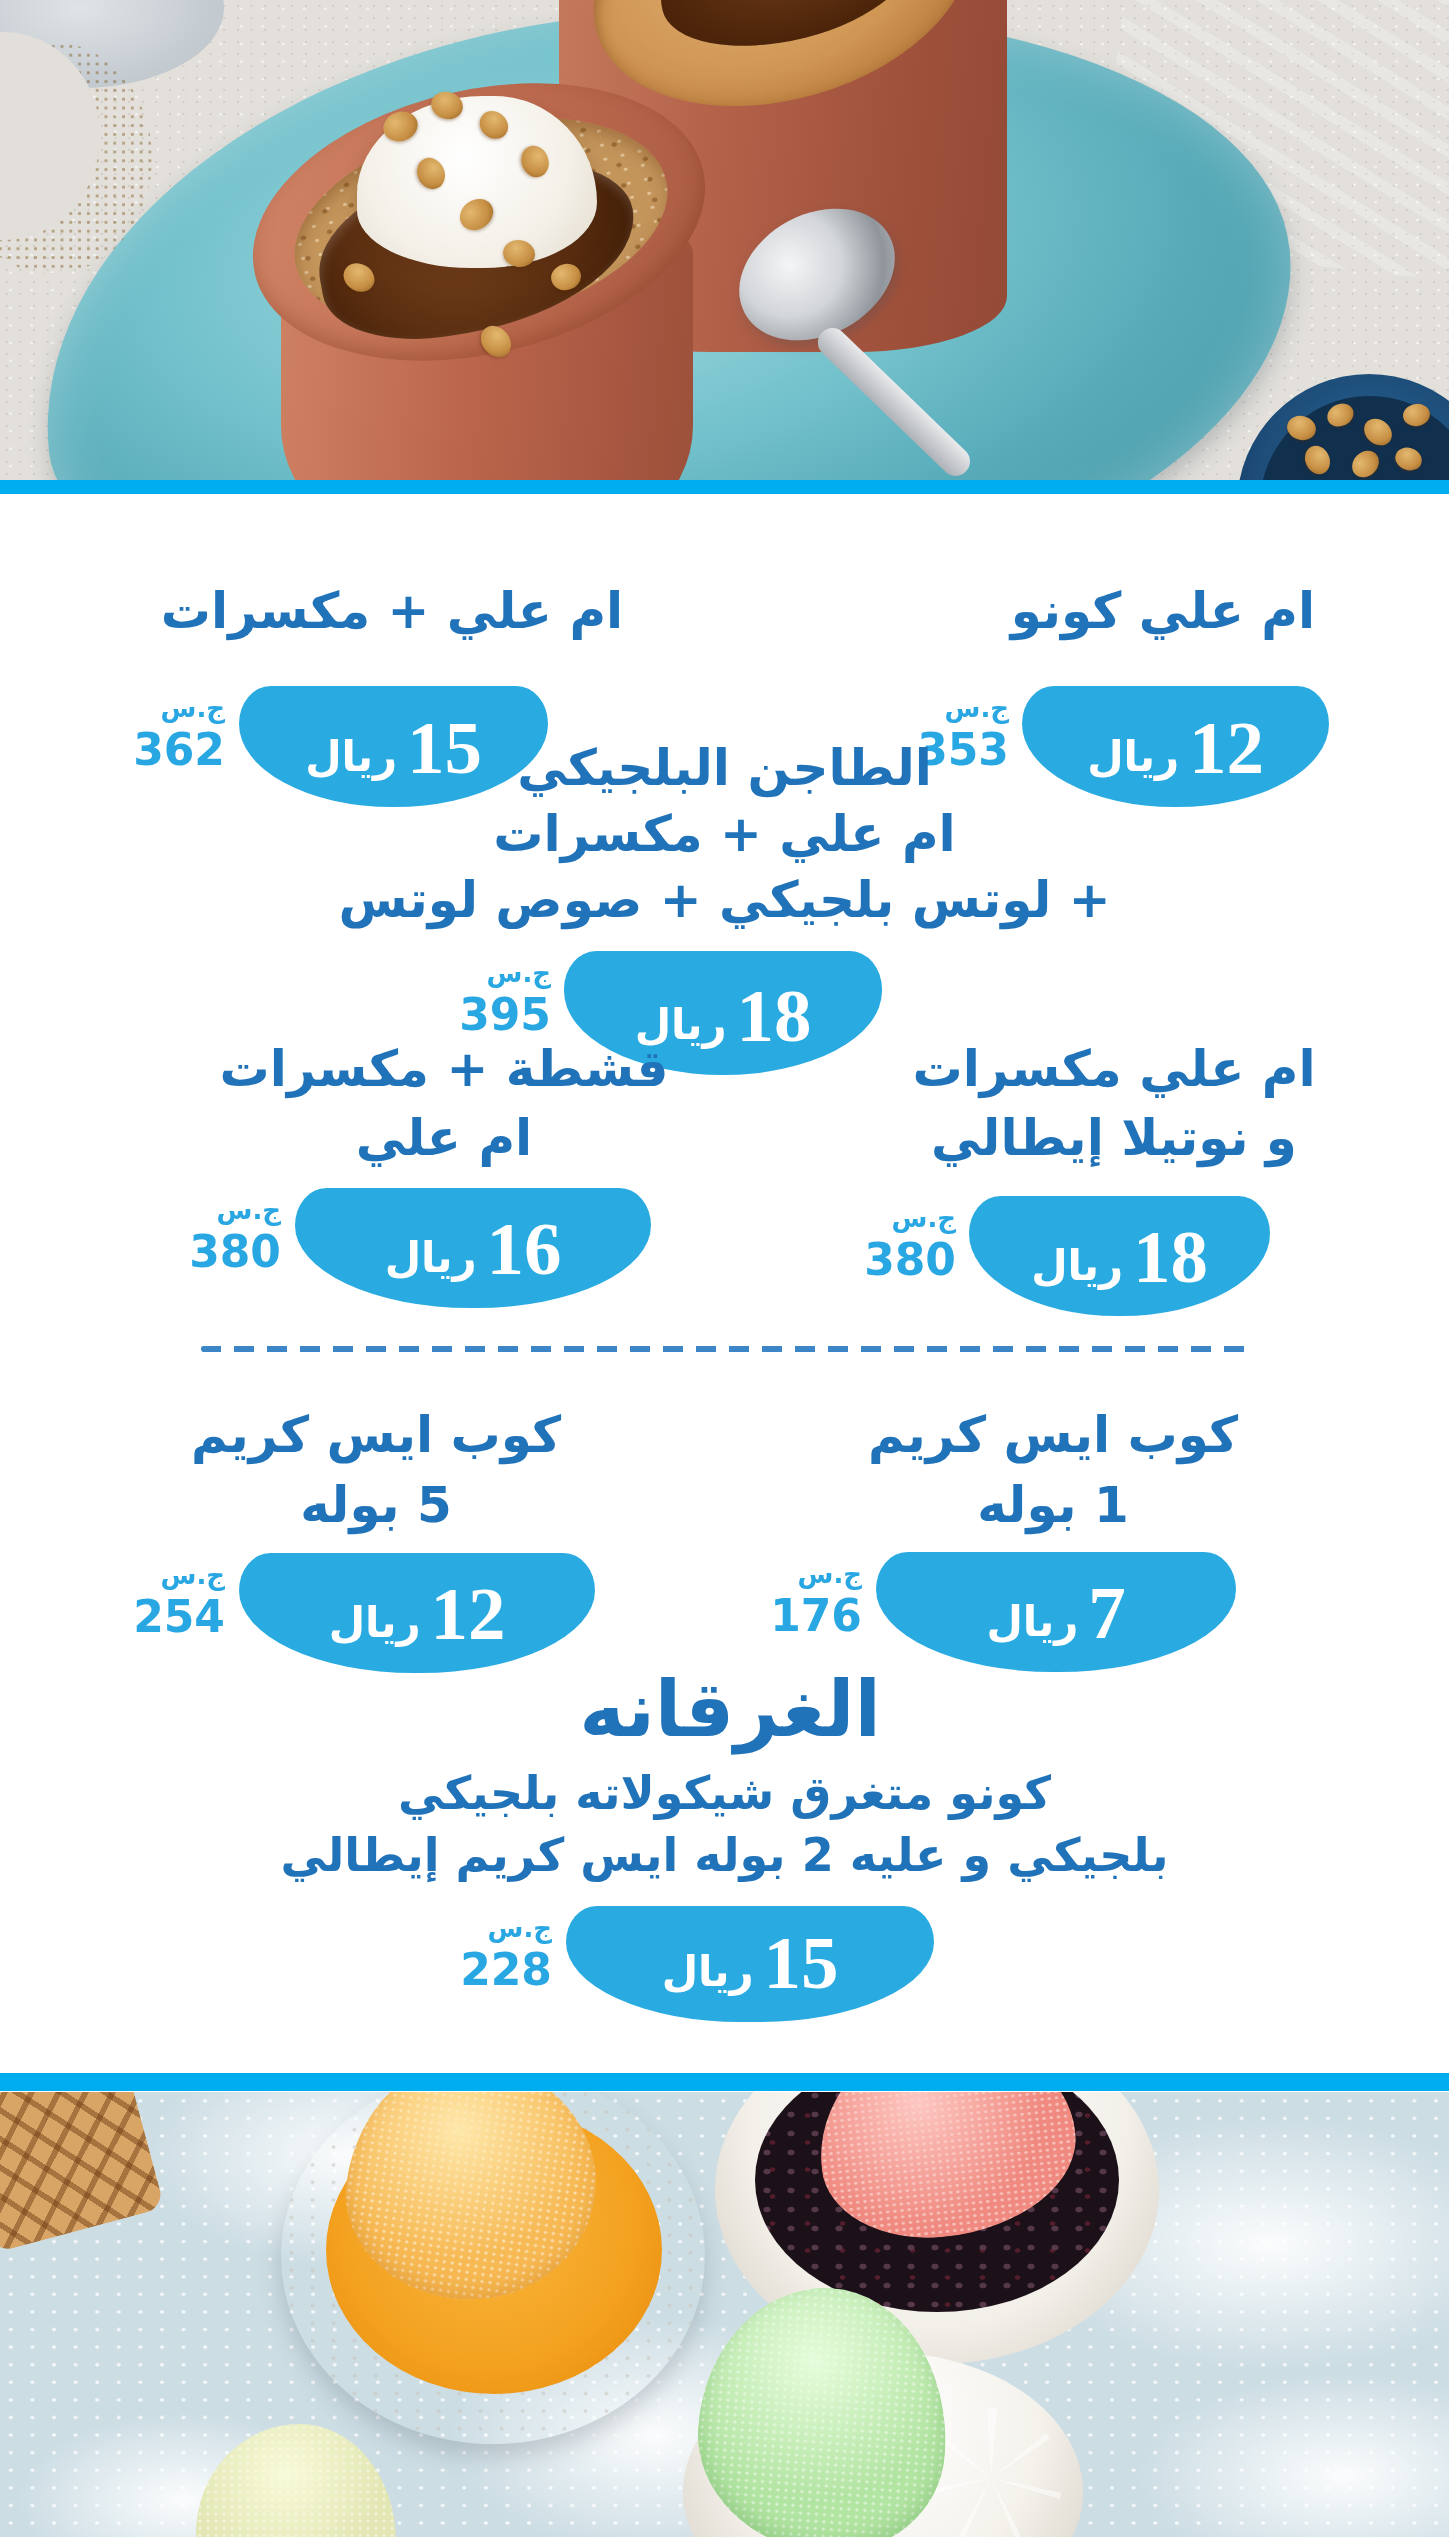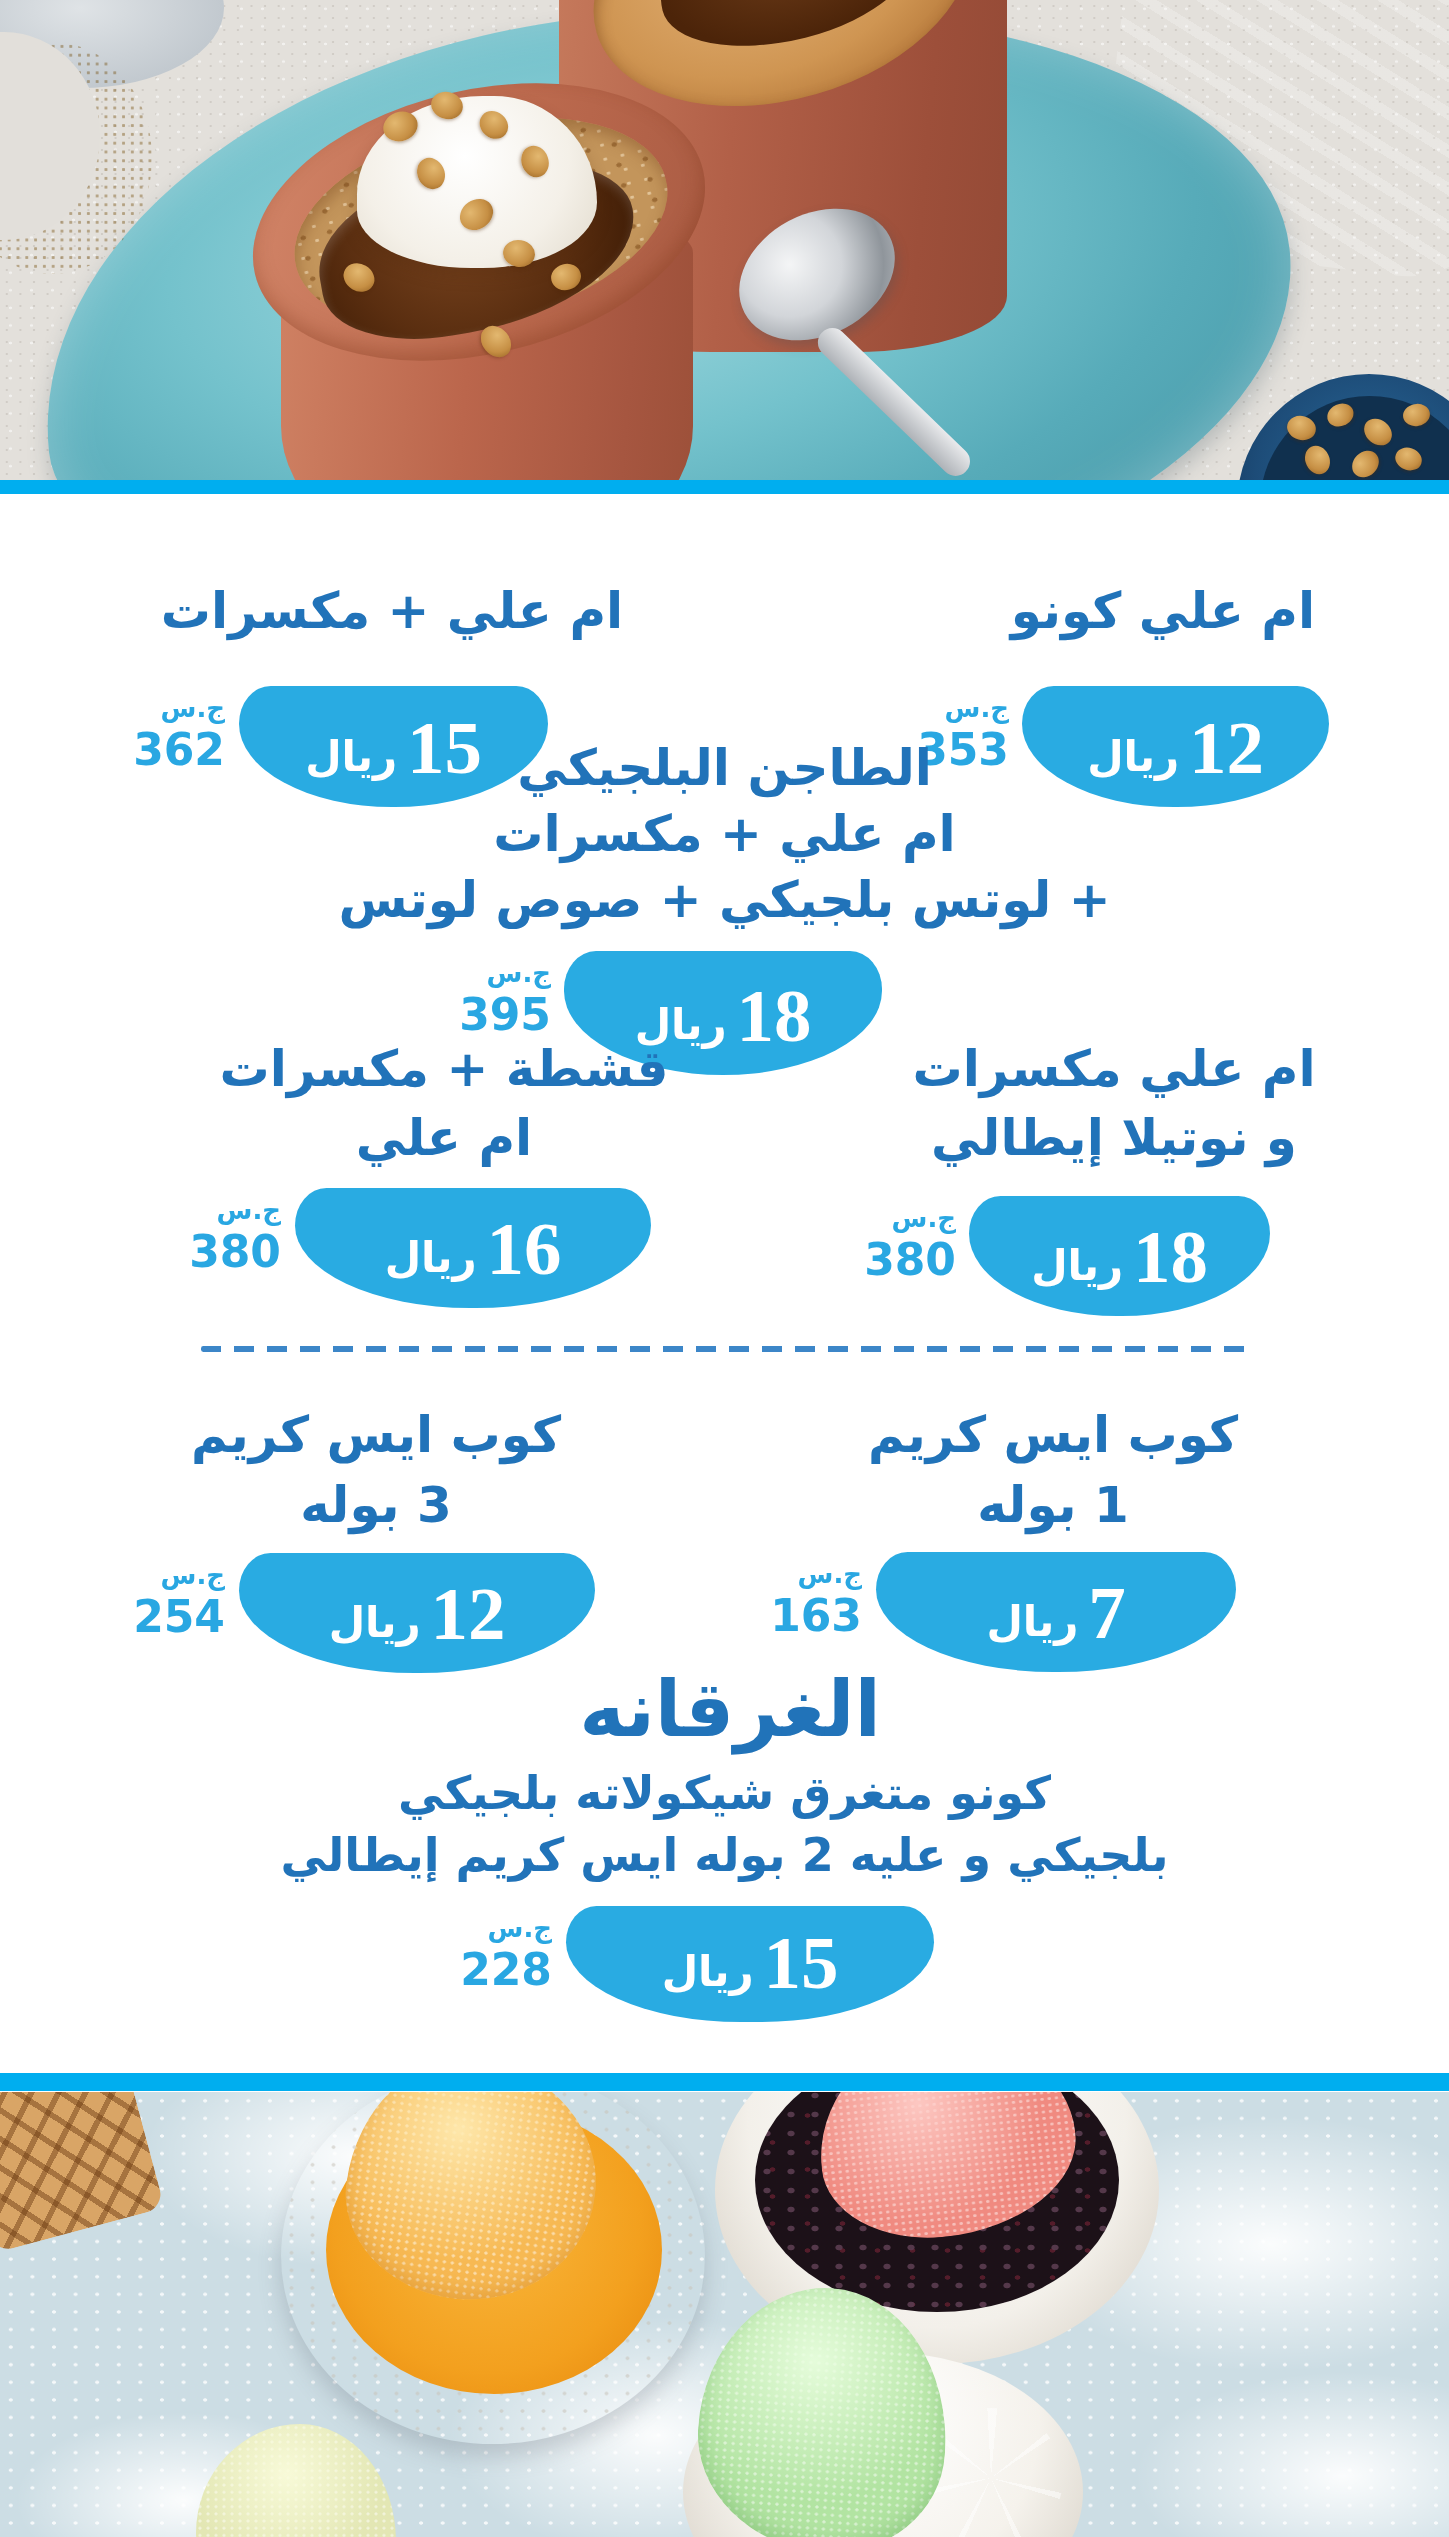--- a/index.html
+++ b/index.html
@@ -186,26 +186,26 @@
   <div class="title" dir="rtl" style="left:813px;top:1400px;width:480px;line-height:70px;">
     <div>كوب ايس كريم</div>
     <div>1 بوله</div>
   </div>
   <div class="badge" dir="rtl" style="left:876px;top:1552px;width:360px;height:120px;">
     <span class="price-num">7</span>
     <span class="price-unit">ريال</span>
   </div>
   <div class="sdg" dir="rtl" style="left:742px;top:1560px;">
     <div class="sdg-cur">ج.س</div>
-    <div class="sdg-num">163</div>
+    <div class="sdg-num">176</div>
   </div>
 
   <div class="title" dir="rtl" style="left:136px;top:1400px;width:480px;line-height:70px;">
     <div>كوب ايس كريم</div>
-    <div>3 بوله</div>
+    <div>5 بوله</div>
   </div>
   <div class="badge" dir="rtl" style="left:239px;top:1553px;width:356px;height:120px;">
     <span class="price-num">12</span>
     <span class="price-unit">ريال</span>
   </div>
   <div class="sdg" dir="rtl" style="left:105px;top:1561px;">
     <div class="sdg-cur">ج.س</div>
     <div class="sdg-num">254</div>
   </div>
 

